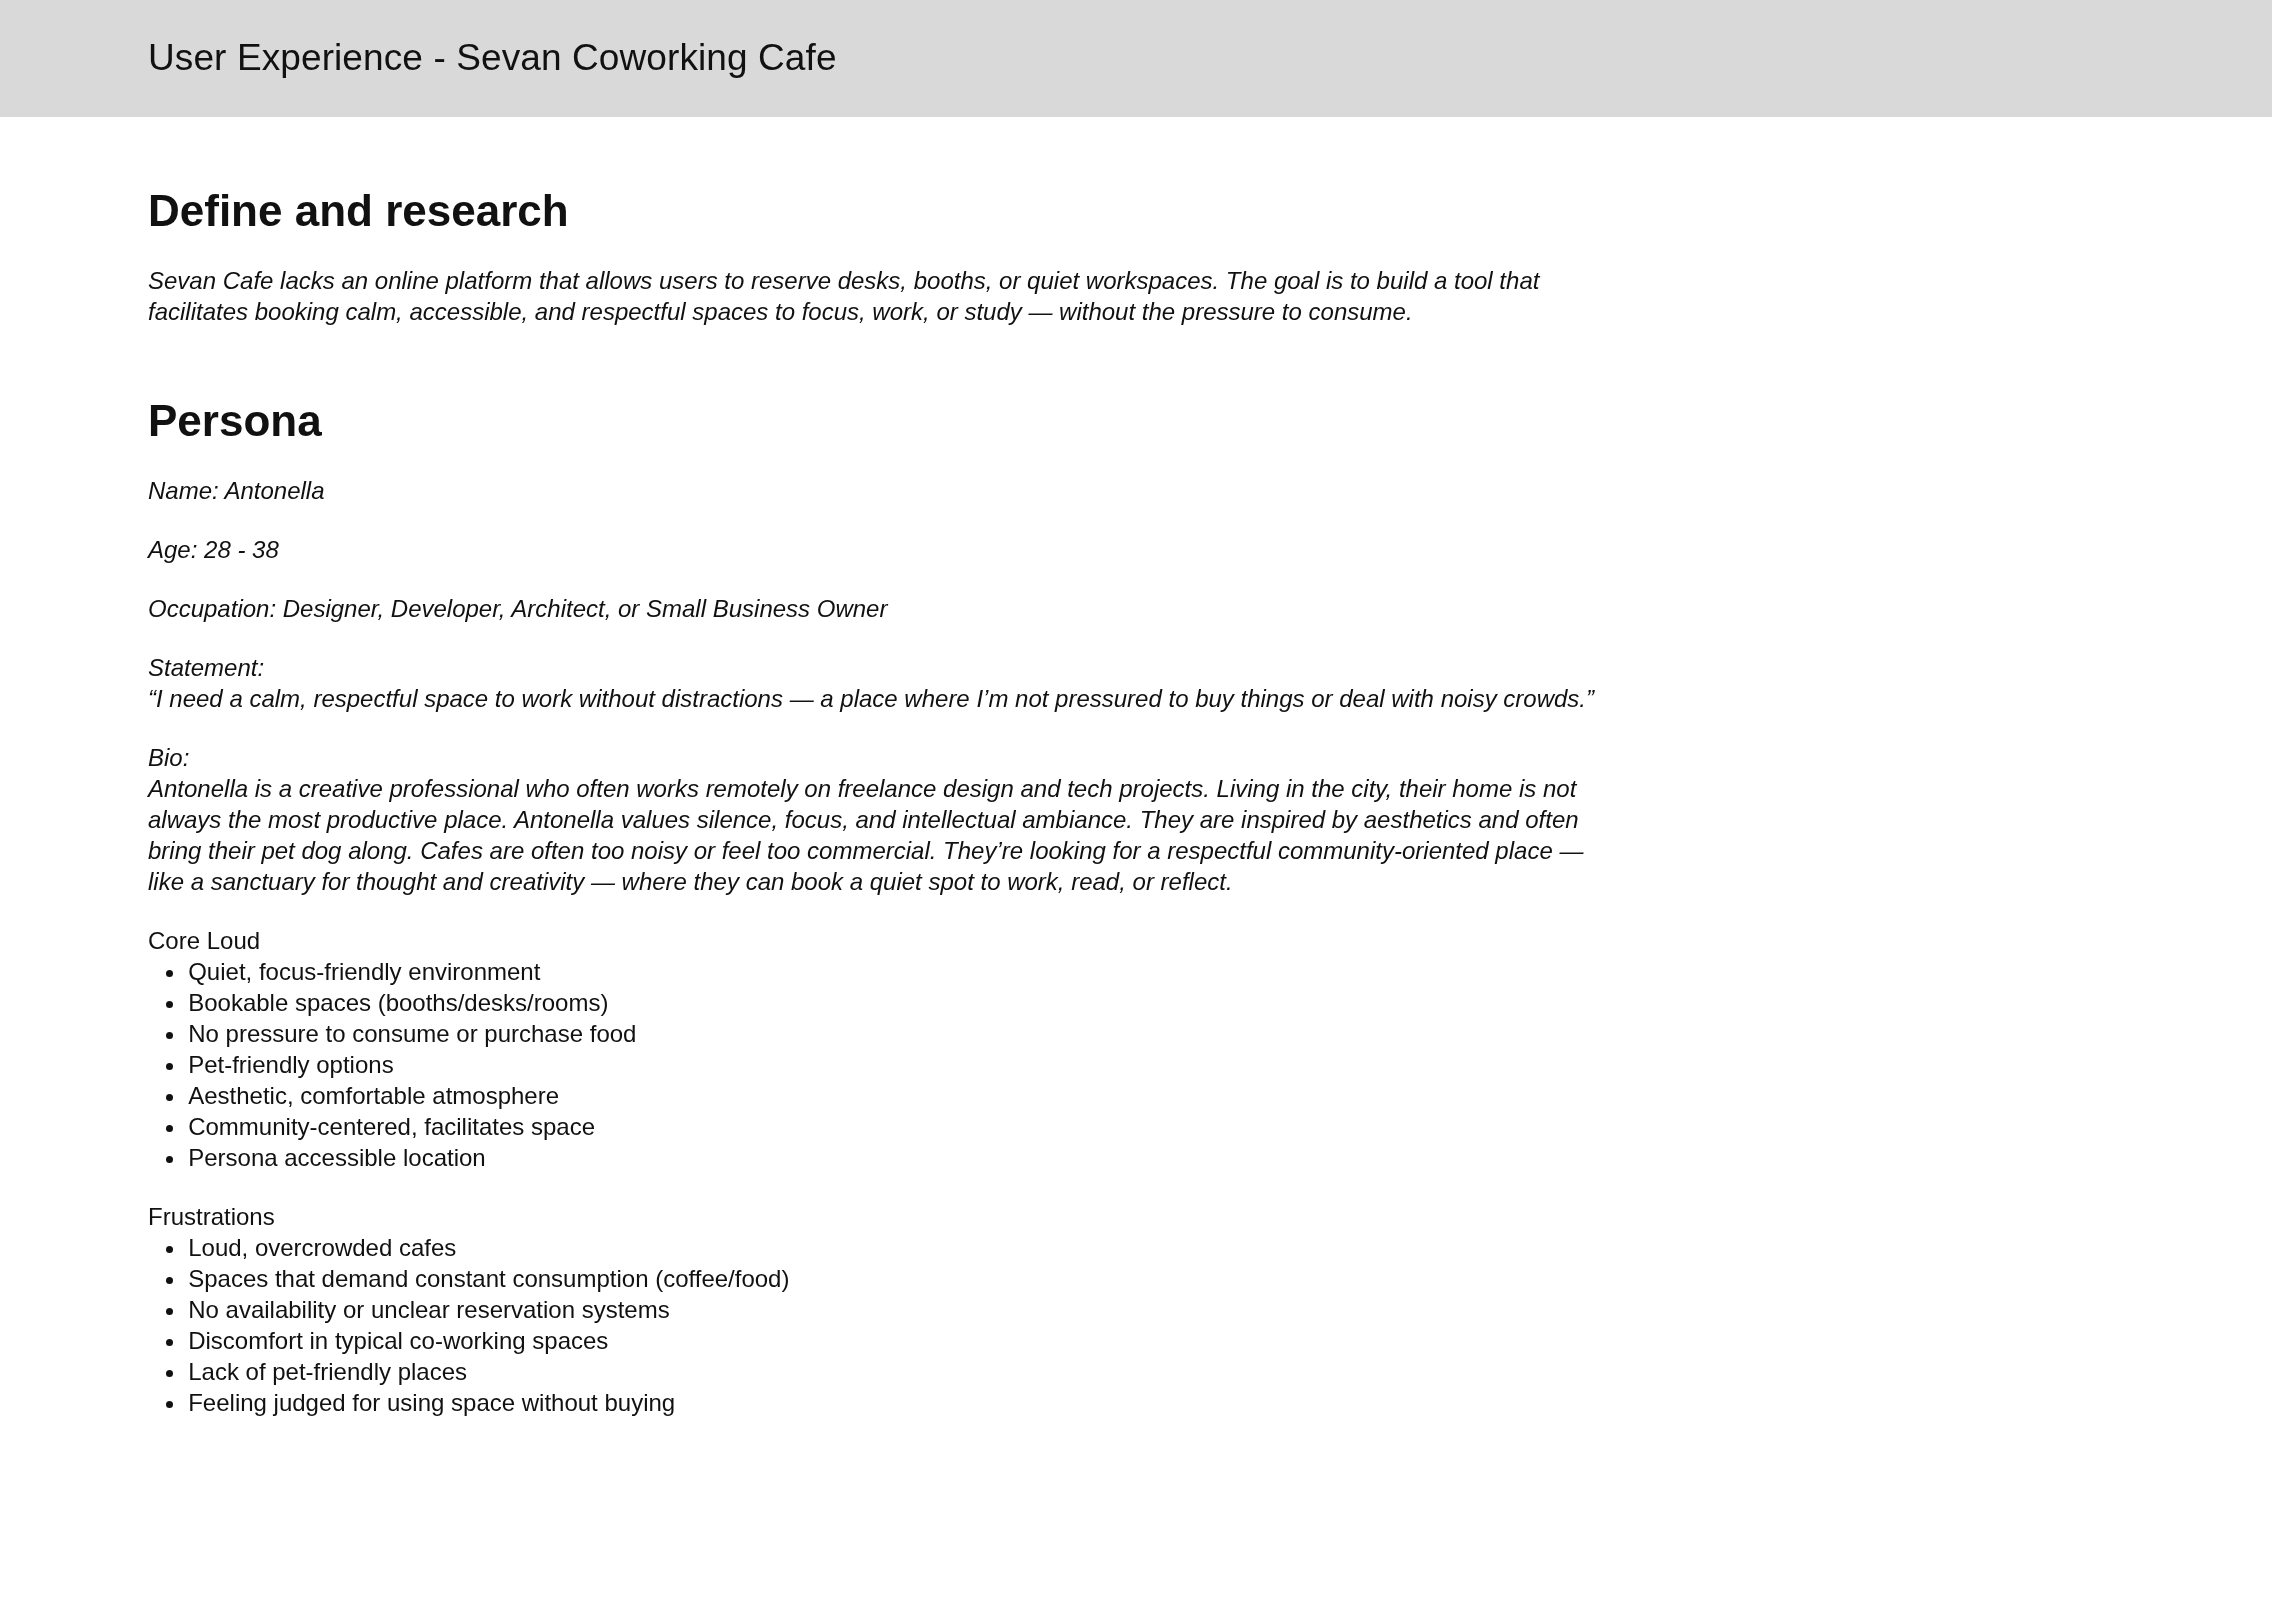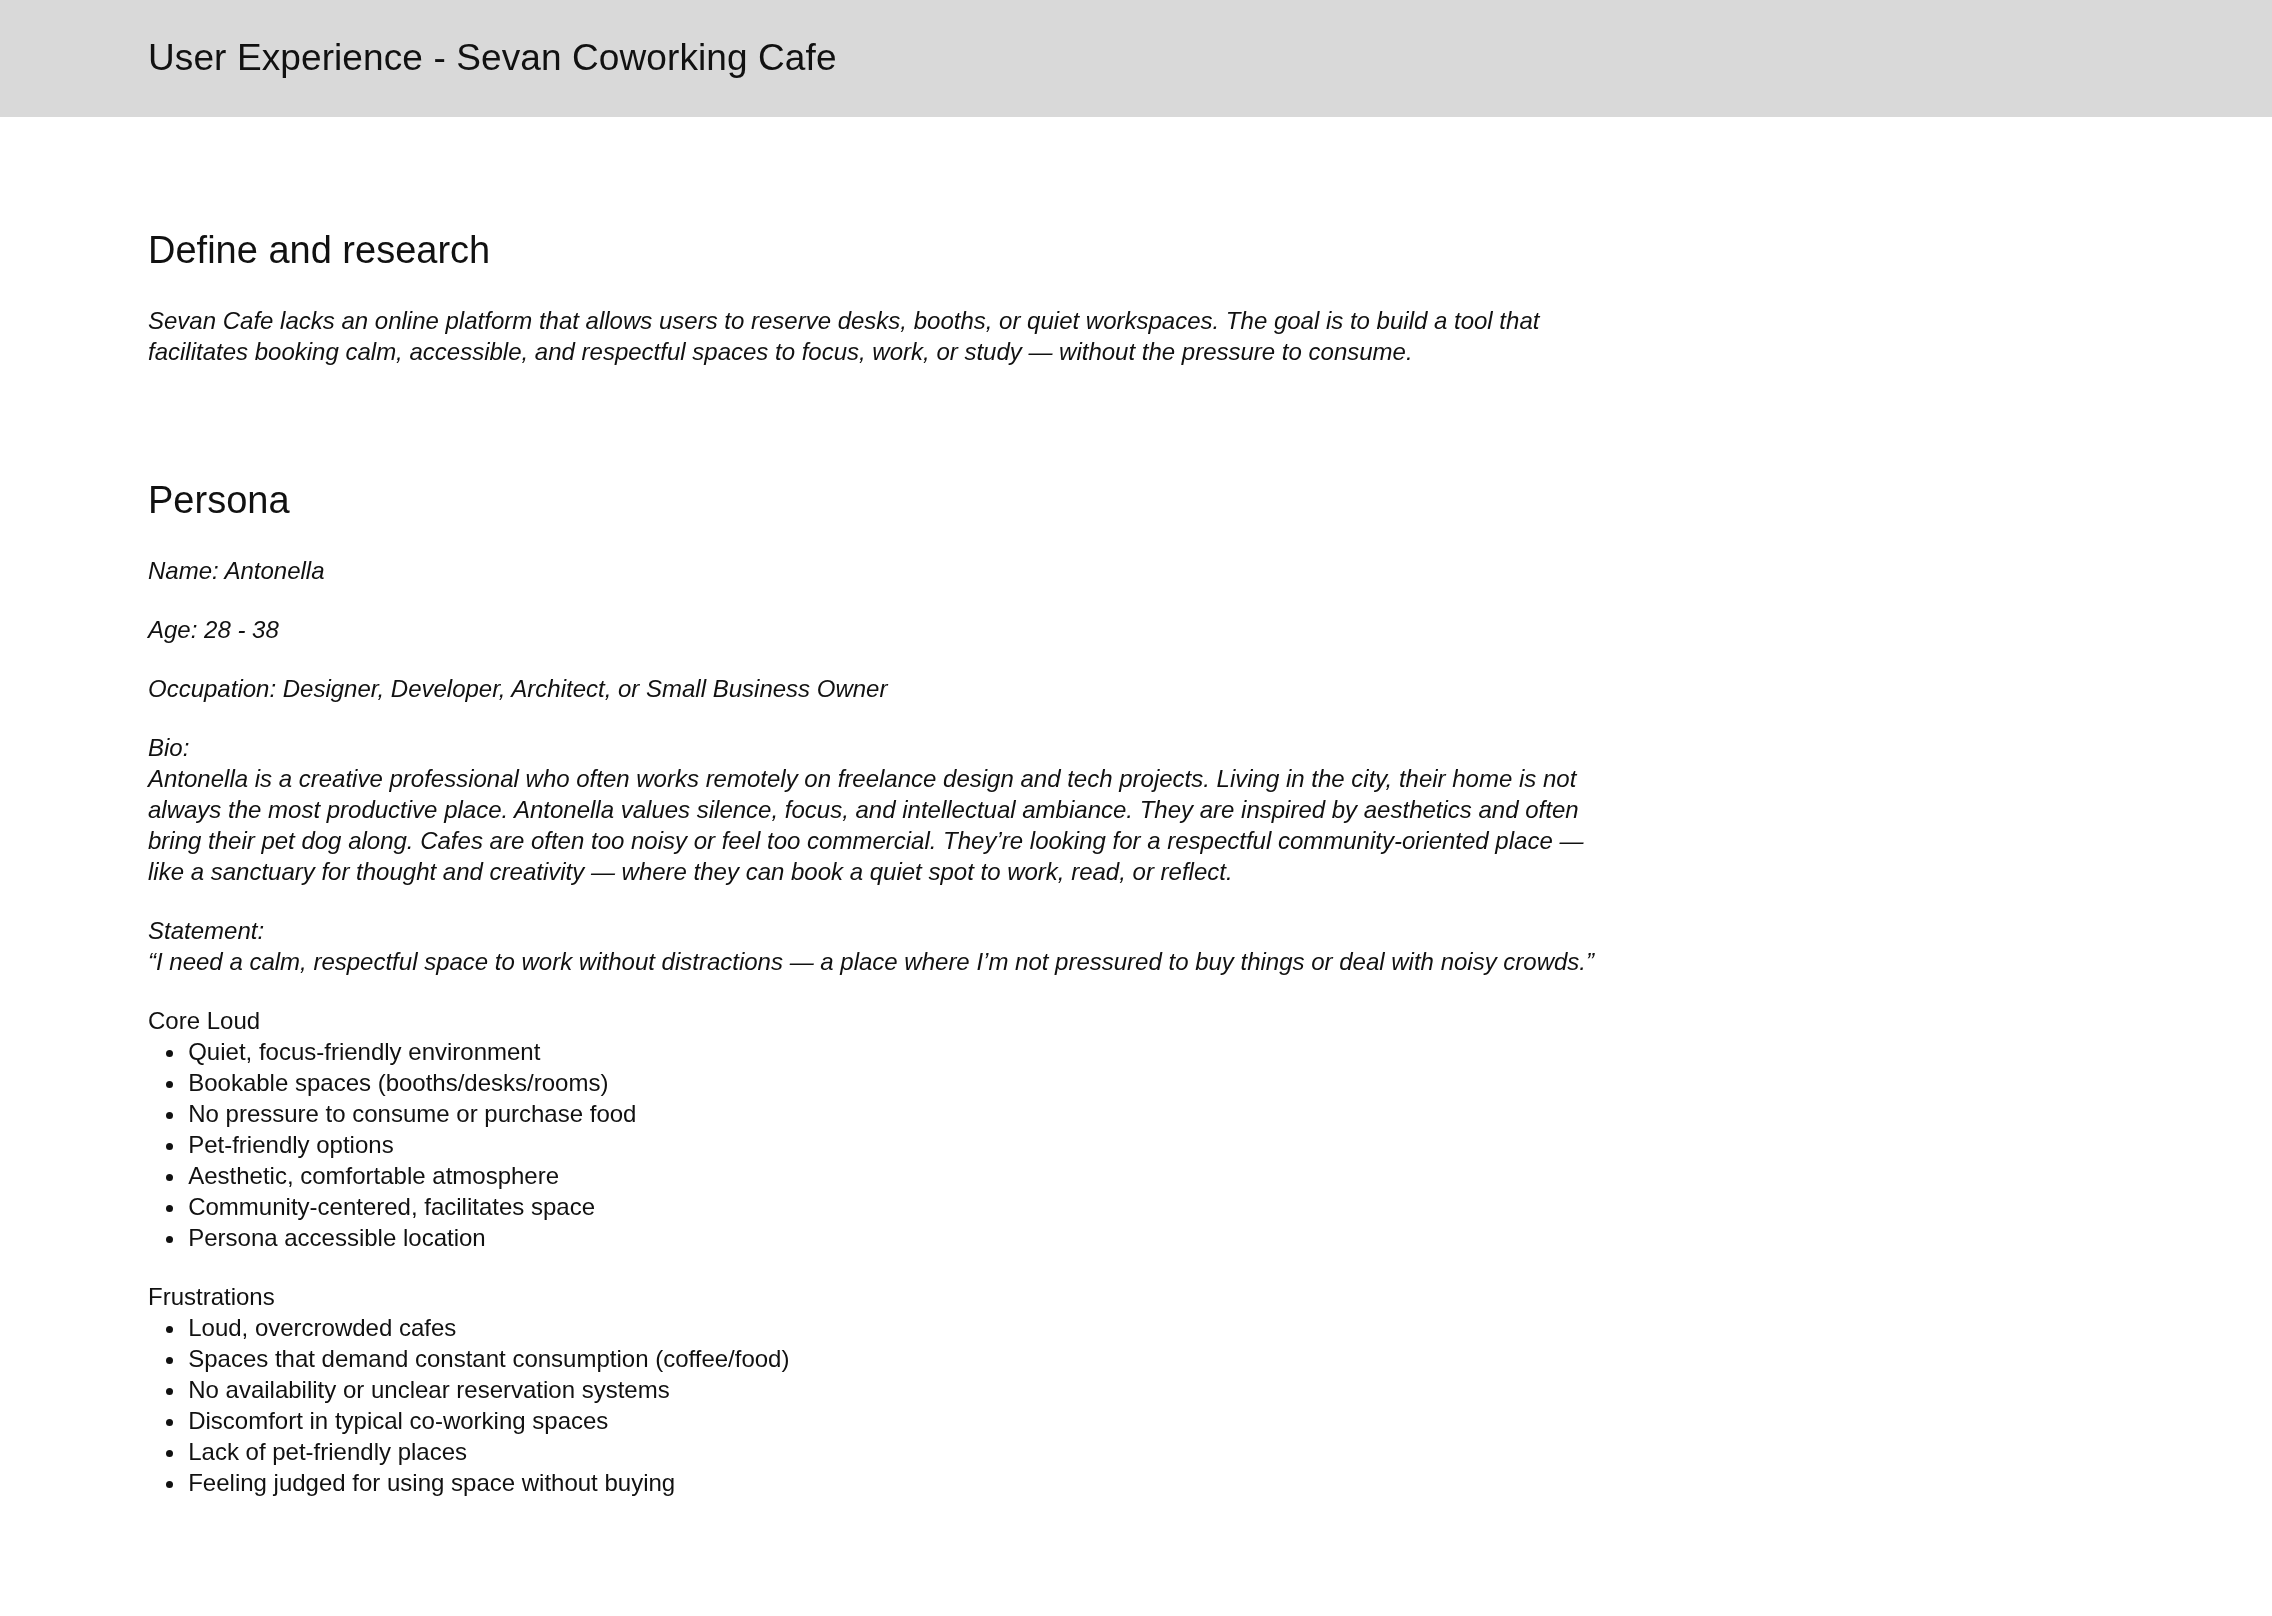--- a/index.html
+++ b/index.html
@@ -33,24 +33,24 @@
     font-size: 37px;
     line-height: 1.15;
     font-weight: 400;
     margin: 0;
     letter-spacing: 0.1px;
   }
   main {
     padding: 0 148px;
   }
   .section-heading {
-    font-size: 38px;
+    font-size: 44px;
     line-height: 43px;
-    font-weight: 400;
-    margin: 112px 0 33px;
+    font-weight: 700;
+    margin: 72px 0 33px;
   }
   .para {
     margin: 0 0 28px;
     white-space: pre-line; 
     font-style: italic;
   }
   .list-label {
     margin: 0;
     white-space: pre-line;
   }
@@ -81,28 +81,28 @@
 
   <section>
     <h2 class="section-heading">Persona</h2>
 
     <p class="para">Name: Antonella</p>
 
     <p class="para">Age: 28 - 38</p>
 
     <p class="para">Occupation: Designer, Developer, Architect, or Small Business Owner</p>
 
+    <p class="para">Statement:
+“I need a calm, respectful space to work without distractions — a place where I’m not pressured to buy things or deal with noisy crowds.”</p>
+
     <p class="para">Bio:
 Antonella is a creative professional who often works remotely on freelance design and tech projects. Living in the city, their home is not
 always the most productive place. Antonella values silence, focus, and intellectual ambiance. They are inspired by aesthetics and often
 bring their pet dog along. Cafes are often too noisy or feel too commercial. They’re looking for a respectful community-oriented place —
 like a sanctuary for thought and creativity — where they can book a quiet spot to work, read, or reflect.</p>
-
-    <p class="para">Statement:
-“I need a calm, respectful space to work without distractions — a place where I’m not pressured to buy things or deal with noisy crowds.”</p>
 
     <p class="list-label">Core Loud</p>
     <ul class="bullet-list">
         <li>Quiet, focus-friendly environment</li>
         <li>Bookable spaces (booths/desks/rooms)</li>
         <li>No pressure to consume or purchase food</li>
         <li>Pet-friendly options</li>
         <li>Aesthetic, comfortable atmosphere</li>
         <li>Community-centered, facilitates space</li>
         <li>Persona accessible location</li>

